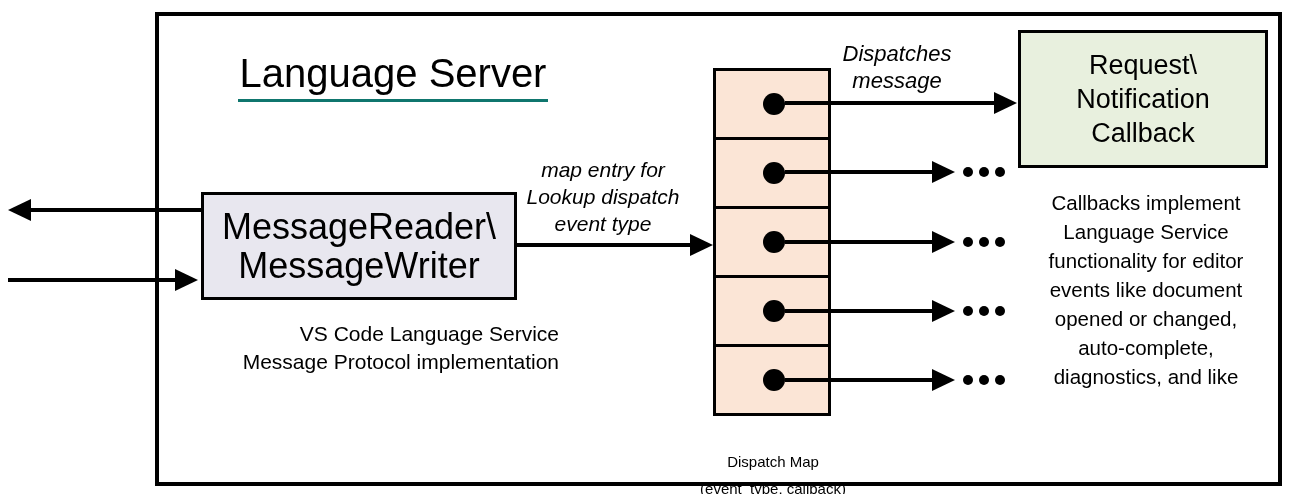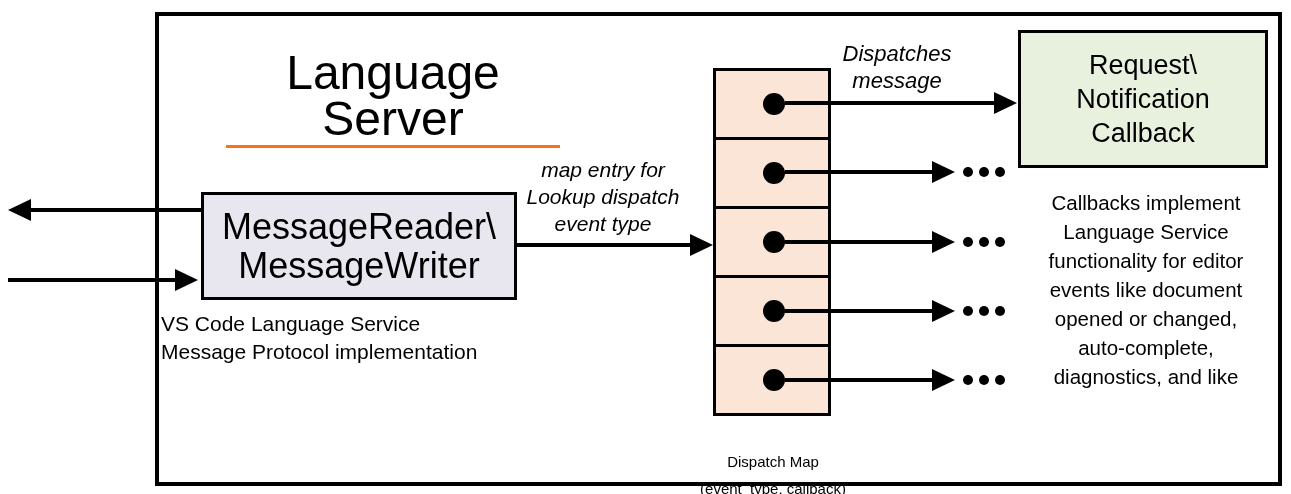--- a/index.html
+++ b/index.html
@@ -5,26 +5,26 @@
   html,body{margin:0;padding:0;background:#fff;}
   .stage{
     position:relative;width:1291px;height:494px;background:#ffffff;
     font-family:"Liberation Sans", sans-serif;color:#000;overflow:hidden;
   }
   .abs{position:absolute;}
   
   .outer-box{left:155px;top:12px;width:1127px;height:474px;border:4px solid #000;box-sizing:border-box;background:#fff;}
   
   .title-wrap{left:226px;top:50px;width:334px;text-align:center;}
-  .title{display:inline-block;font-size:48px;line-height:46px;border-bottom:3px solid #f97316;padding:0 2px 3px 2px;}
+  .title{display:inline-block;font-size:40px;line-height:46px;border-bottom:3px solid #0f766e;padding:0 2px 3px 2px;}
   
   .mr-box{left:201px;top:192px;width:316px;height:108px;box-sizing:border-box;border:3px solid #000;
     background:#e8e7ef;display:flex;flex-direction:column;align-items:center;justify-content:center;
     font-size:36px;line-height:39px;text-align:center;}
-  .mr-caption{left:161px;top:310px;width:398px;text-align:left;font-size:21px;line-height:28px;}
+  .mr-caption{left:161px;top:320px;width:398px;text-align:right;font-size:21px;line-height:28px;}
   
   .aline{background:#000;height:4px;}
   .head-r{width:0;height:0;border-top:11px solid transparent;border-bottom:11px solid transparent;border-left:23px solid #000;}
   .head-l{width:0;height:0;border-top:11px solid transparent;border-bottom:11px solid transparent;border-right:23px solid #000;}
   
   .annot{font-style:italic;text-align:center;}
   .jsonrpc{left:25px;top:221px;width:160px;font-size:22px;line-height:27px;}
   .lookup{left:508px;top:156px;width:190px;font-size:21px;line-height:27px;}
   .dispatches{left:827px;top:40px;width:140px;font-size:22px;line-height:27px;}
   

